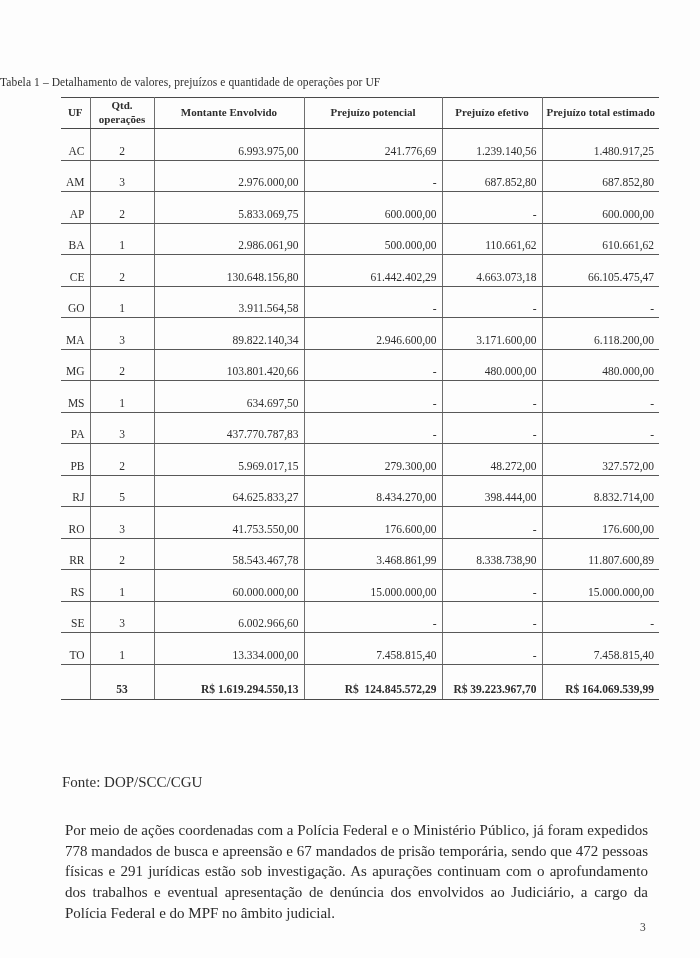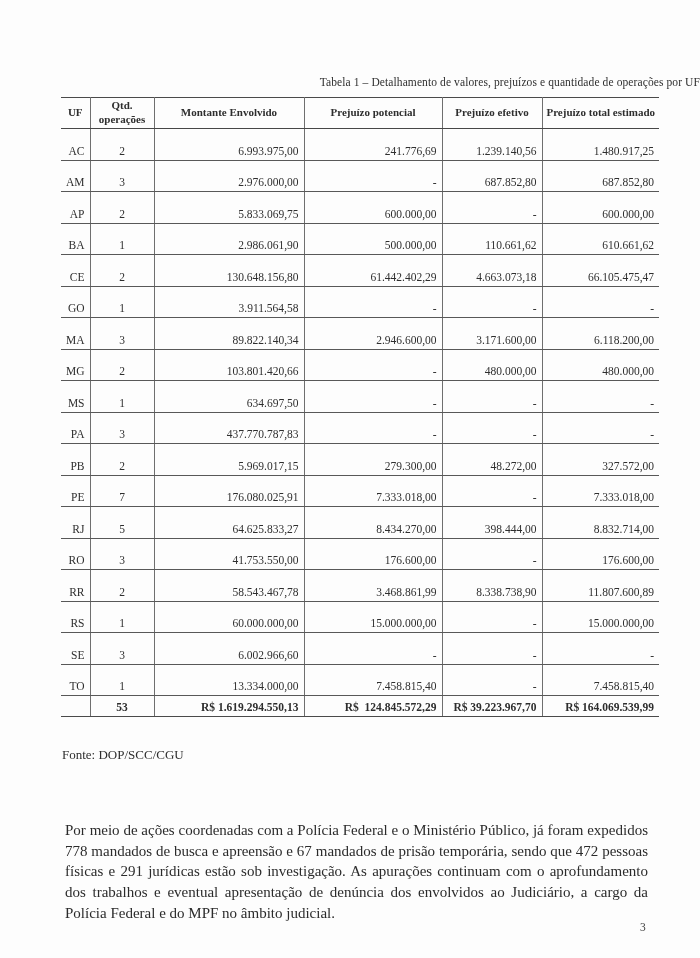--- a/index.html
+++ b/index.html
@@ -8,21 +8,21 @@
     background: #ffffff;
     font-family: "Liberation Serif", "DejaVu Serif", serif;
     color: #303030;
     position: relative;
     overflow: hidden;
   }
   .page { position: absolute; inset: 0; background: #fdfdfd; }
 
   .doc-title {
     position: absolute; top: 76px; left: 0; width: 700px;
-    text-align: right; font-size: 11.5px; color: #2f2f2f;
+    text-align: left; font-size: 11.5px; color: #2f2f2f;
     letter-spacing: 0.1px;
   }
 
   table.uf-table {
     position: absolute; left: 61px; top: 97px; width: 598px;
     border-collapse: collapse; table-layout: fixed;
     font-size: 11.5px; color: #2e2e2e;
     border-top: 1.3px solid #4a4a4a;
   }
   .uf-table th {
@@ -35,28 +35,28 @@
     height: 27.5px; padding: 0 5px 3px 5px;
     vertical-align: bottom;
     border-bottom: 1px solid #585858;
   }
   .uf-table th + th, .uf-table td + td { border-left: 1px solid #6f6f6f; }
   .uf-table td.uf  { text-align: right; }
   .uf-table td.qtd { text-align: center; }
   .uf-table td.num { text-align: right; }
   .uf-table tfoot td {
     font-weight: bold; height: 15px; vertical-align: middle;
-    padding: 3px 5px 2px 5px; border-bottom: 1.2px solid #4a4a4a;
+    padding: 17px 5px 2px 5px; border-bottom: 1.2px solid #4a4a4a;
     white-space: pre;
     margin-left: 18px;
   }
 
   .fonte {
-    position: absolute; left: 62px; top: 747px;
-    font-size: 13px; color: #2e2e2e;
+    position: absolute; left: 62px; top: 774px;
+    font-size: 15px; color: #2e2e2e;
   }
 
   .body-paragraph {
     position: absolute; left: 65px; top: 820px; width: 583px;
     font-size: 15px; line-height: 20.7px;
     text-align: justify; color: #2b2b2b;
   }
 
   .page-number {
     position: absolute; left: 640px; top: 921px;
@@ -172,28 +172,20 @@
         </tr>
         <tr>
           <td class="uf">PB</td>
           <td class="qtd">2</td>
           <td class="num">5.969.017,15</td>
           <td class="num">279.300,00</td>
           <td class="num">48.272,00</td>
           <td class="num">327.572,00</td>
         </tr>
         <tr>
-          <td class="uf">PE</td>
-          <td class="qtd">7</td>
-          <td class="num">176.080.025,91</td>
-          <td class="num">7.333.018,00</td>
-          <td class="num">-</td>
-          <td class="num">7.333.018,00</td>
-        </tr>
-        <tr>
           <td class="uf">RJ</td>
           <td class="qtd">5</td>
           <td class="num">64.625.833,27</td>
           <td class="num">8.434.270,00</td>
           <td class="num">398.444,00</td>
           <td class="num">8.832.714,00</td>
         </tr>
         <tr>
           <td class="uf">RO</td>
           <td class="qtd">3</td>

